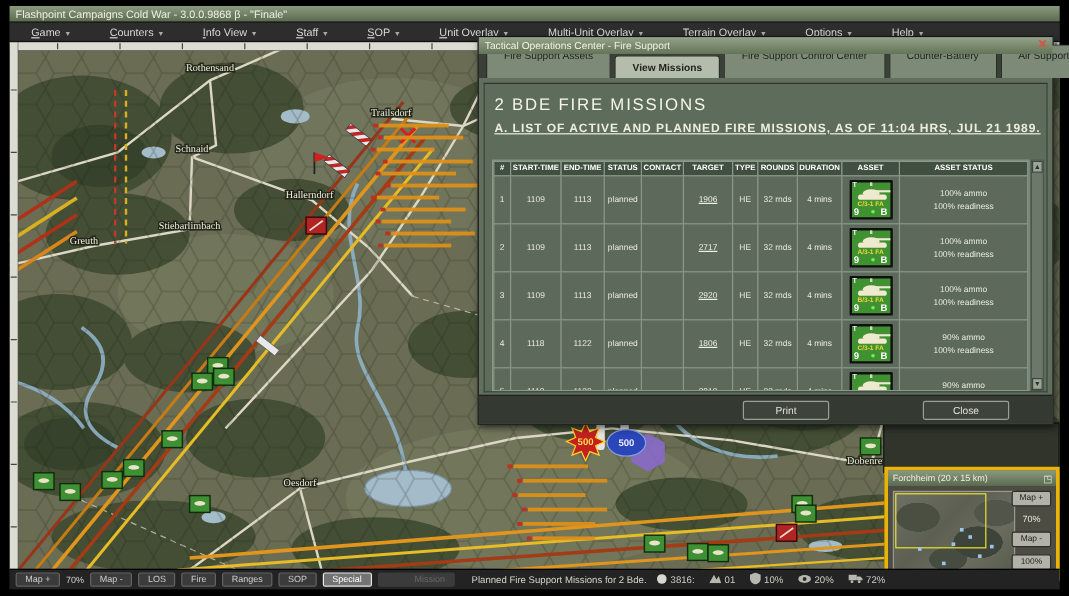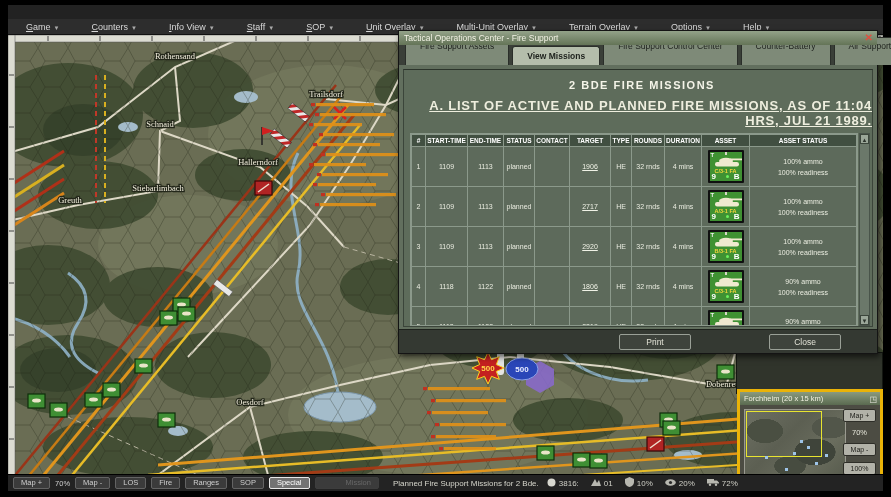--- a/index.html
+++ b/index.html
@@ -25,23 +25,23 @@
     background:#626f5e; border:1px solid #141414; box-shadow:2px 3px 6px rgba(0,0,0,.6); }
   .dlg-title { height:14px; background:linear-gradient(#93a289,#647457); color:#f2f2e4;
     font-size:8.5px; line-height:14px; padding-left:5px; position:relative; }
   .dlg-close { position:absolute; right:4px; top:0; color:#e05040; font-size:10px; font-weight:bold; cursor:pointer; }
   .tabstrip { height:20px; background:#3a3f38; display:flex; align-items:flex-end; padding-left:6px; gap:3px; }
   .tab { height:28px; background:#7e8a78; color:#20241f; font-size:8.5px; line-height:16px;
     padding:0 14px; border:1px solid #2a2e29; border-bottom:none; border-radius:3px 3px 0 0; cursor:pointer; white-space:nowrap; }
   .tab.active { background:#b4bdab; font-weight:bold; height:19px; line-height:19px; }
   .dlg-body { position:absolute; left:4px; top:38px; right:4px; bottom:26px;
     background:#5e6c5b; border:1px solid #3b453a; border-top-color:#2c342b; overflow:hidden; }
-  .dlg-heading { color:#f4f4e8; font-weight:bold; font-size:11px; letter-spacing:1.5px; margin:9px 0 7px 8px;text-align:center; }
-  .dlg-subheading { color:#eeeede; font-weight:bold; font-size:13px; letter-spacing:.8px;
-    text-decoration:underline; margin:0 0 7px 8px;text-align:right; }
+  .dlg-heading { color:#f4f4e8; font-weight:normal; font-size:14px; letter-spacing:1.5px; margin:9px 0 7px 8px; }
+  .dlg-subheading { color:#eeeede; font-weight:bold; font-size:10px; letter-spacing:.8px;
+    text-decoration:underline; margin:0 0 7px 8px; }
   .tablewrap { position:absolute; left:6px; right:14px; top:63px; bottom:0; overflow:hidden;
     border:1px solid #8b998b; }
   table.fm { border-collapse:collapse; width:100%; table-layout:fixed; }
   table.fm th { background:#414f41; color:#fff; font-size:6.5px; padding:2px 1px;
     border:1px solid #8b998b; white-space:nowrap; overflow:hidden; }
   table.fm td { background:#5d6a5b; color:#eaece0; font-size:7px; text-align:center;
     border:1px solid #8b998b; height:40px; padding:1px; vertical-align:middle; overflow:hidden; }
   td.tgt span { text-decoration:underline; cursor:pointer; color:#f0f2e6; }
   .astat { line-height:11px; font-size:7px; }
   
@@ -108,20 +108,23 @@
   .sb-zoom { color:#cfcfcf; font-size:7.5px; margin-left:5px; }
   .sb-status { color:#d6d6cc; font-size:8px; margin-left:14px; white-space:nowrap; }
   .sb-right { margin-left:auto; margin-right:168px; display:flex; align-items:center; gap:4px; }
   .sb-ind { display:flex; align-items:center; gap:3px; color:#cfcfc6; font-size:8px; margin-left:8px; }
 </style>
 </head>
 <body>
 
 <div class="window">
 
+  <div class="titlebar">
+    <span>Flashpoint Campaigns Cold War - 3.0.0.9868 β - "Finale"</span>
+  </div>
 
   <div class="menubar" id="menubar">
       <span class="menu-item"><u>G</u>ame<span class="car">▼</span></span>
       <span class="menu-item"><u>C</u>ounters<span class="car">▼</span></span>
       <span class="menu-item"><u>I</u>nfo View<span class="car">▼</span></span>
       <span class="menu-item"><u>S</u>taff<span class="car">▼</span></span>
       <span class="menu-item"><u>S</u>OP<span class="car">▼</span></span>
       <span class="menu-item"><u>U</u>nit Overlay<span class="car">▼</span></span>
       <span class="menu-item"><u>M</u>ulti-Unit Overlay<span class="car">▼</span></span>
       <span class="menu-item"><u>T</u>errain Overlay<span class="car">▼</span></span>

